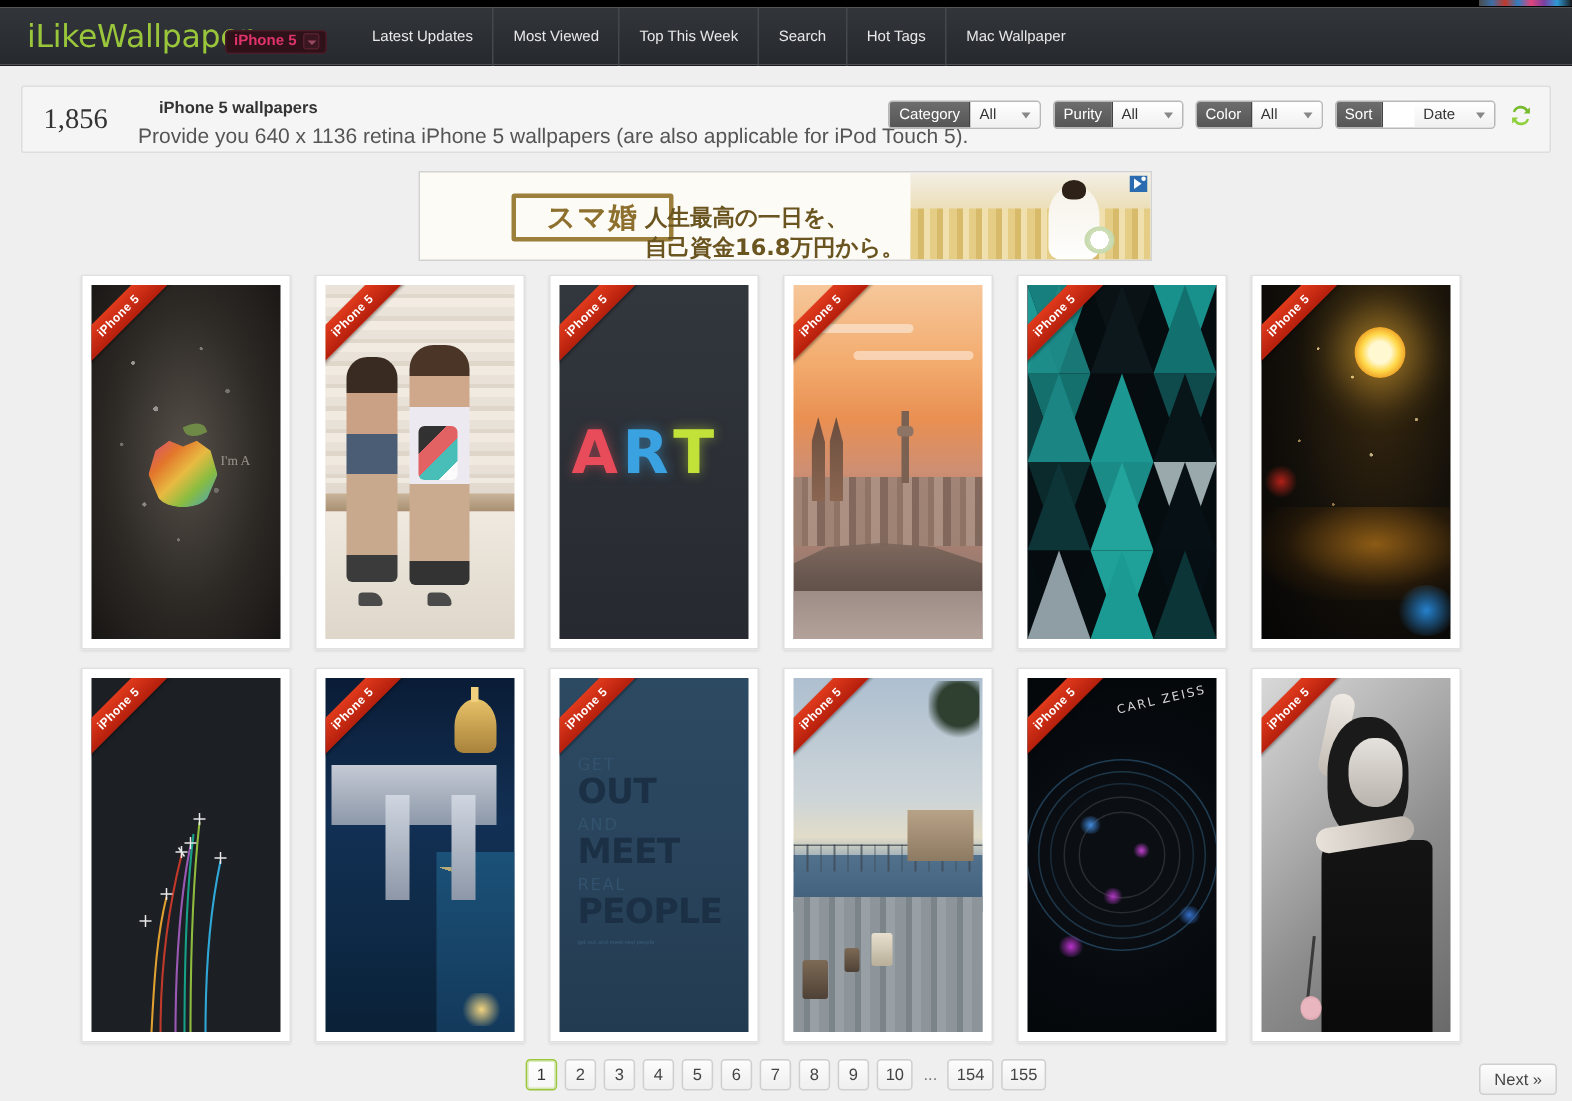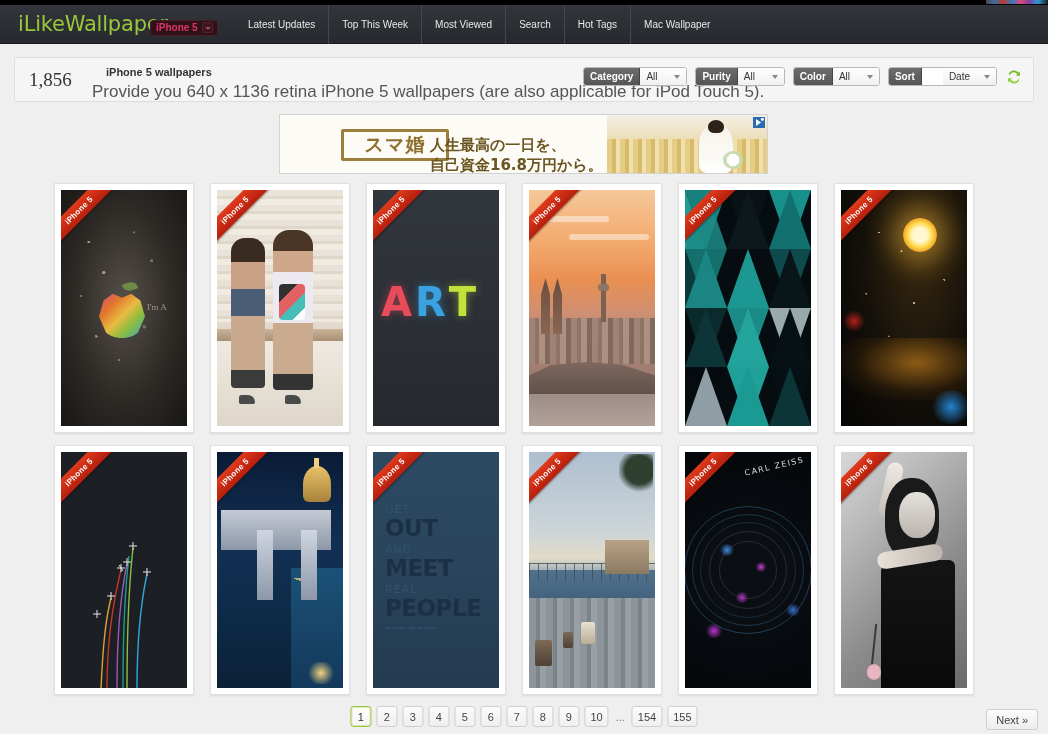--- a/index.html
+++ b/index.html
@@ -76,32 +76,32 @@
     position: absolute; left: 14px; top: 11px;
     font-family: "Liberation Serif", serif;
     font-size: 19px; color: #333;
   }
   .info-title {
     position: absolute; left: 77px; top: 8px;
     font-size: 11px; font-weight: bold; color: #333; padding-left: 14px;
   }
   .info-desc {
     position: absolute; left: 77px; top: 24px;
-    font-size: 17px; color: #555;
+    font-size: 14px; color: #555;
   }
 
   .filters { position: absolute; right: 10px; top: 9px; display: flex; align-items: center; gap: 8px; }
   .filter-group {
     display: flex; align-items: stretch; height: 19px;
     border: 1px solid #b8b8b8; border-radius: 3px; overflow: hidden;
     background: #fff;
   }
   .filter-label {
     background: linear-gradient(to bottom, #6d6d6d, #555);
-    color: #fff; font-size: 10px; font-weight: bold;
+    color: #fff; font-size: 10px; font-weight: normal;
     padding: 0 6px; display: flex; align-items: center;
     border-right: 1px solid #444;
   }
   .filter-value {
     background: linear-gradient(to bottom, #ffffff, #f0f0f0);
     color: #333; font-size: 10px;
     padding: 0 6px; display: flex; align-items: center; gap: 10px;
     min-width: 46px; justify-content: space-between; cursor: pointer;
   }
   .filter-value.narrow { min-width: 36px; gap: 14px; margin-left: 21px; }
@@ -543,22 +543,22 @@
 </div>
 
 <div class="site-header">
   <div class="logo">iLikeWallpaper</div>
   <div class="device-badge">
     <span>iPhone 5</span>
     <span class="caret"></span>
   </div>
   <div class="nav">
     <div class="nav-item">Latest Updates</div>
+    <div class="nav-item">Most Viewed</div>
     <div class="nav-item">Top This Week</div>
-    <div class="nav-item">Most Viewed</div>
     <div class="nav-item">Search</div>
     <div class="nav-item">Hot Tags</div>
     <div class="nav-item">Mac Wallpaper</div>
   </div>
 </div>
 
 <div class="info-bar">
   <div class="count">1,856</div>
   <div class="info-title">iPhone 5 wallpapers</div>
   <div class="info-desc">Provide you 640 x 1136 retina iPhone 5 wallpapers (are also applicable for iPod Touch 5).</div>

